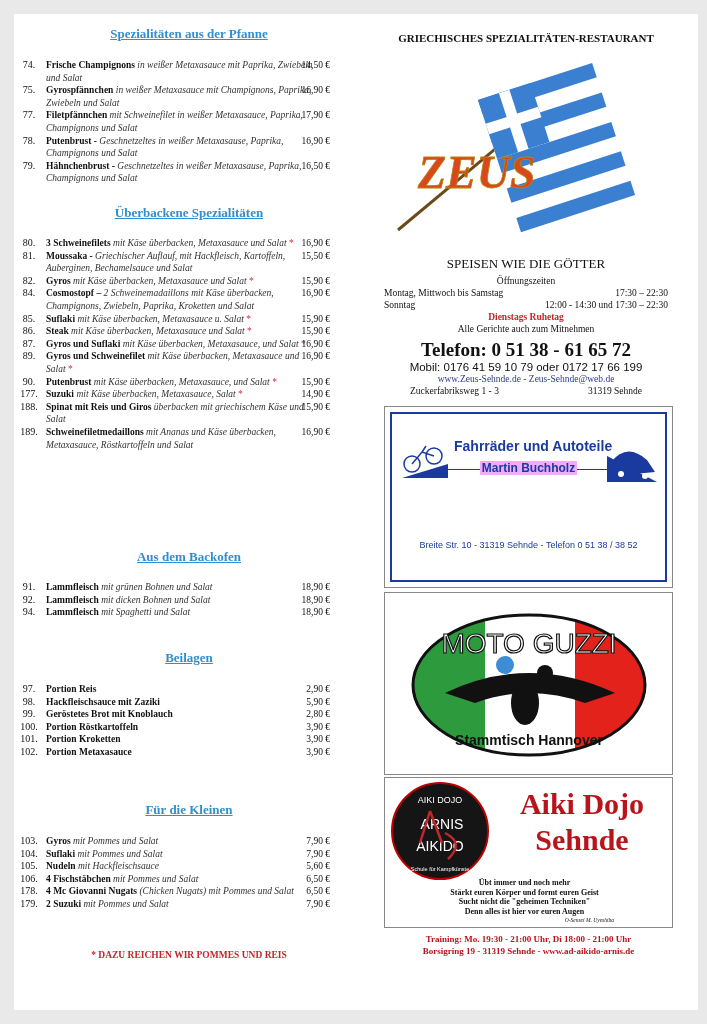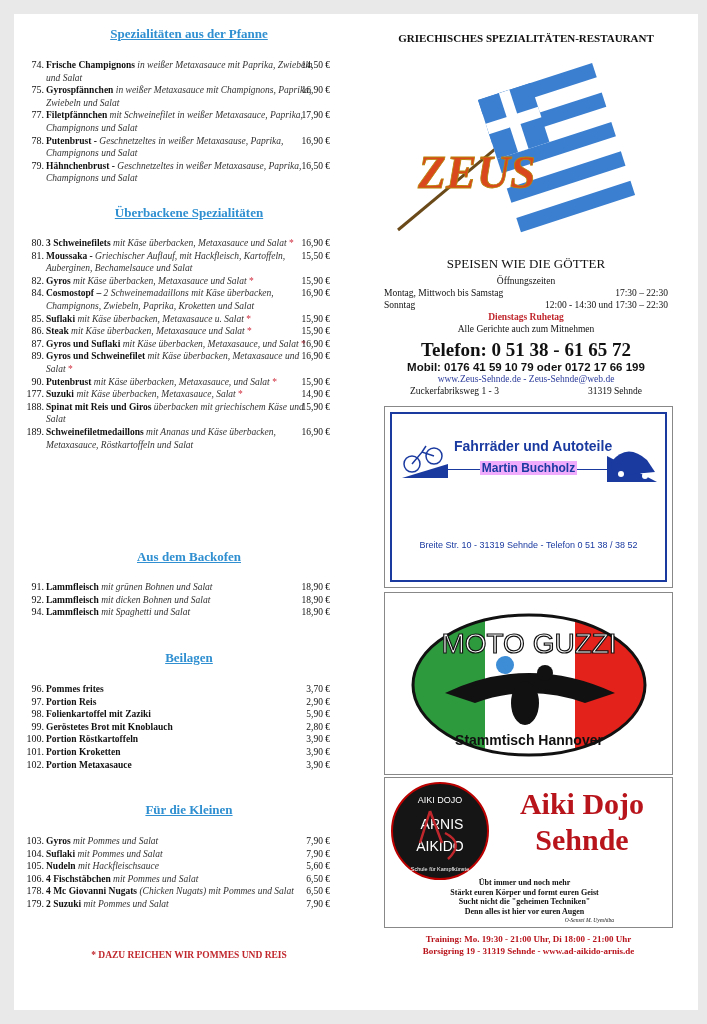--- a/index.html
+++ b/index.html
@@ -2,36 +2,36 @@
 <html><head>
 <meta charset="utf-8">
 <style>
   *{box-sizing:border-box;margin:0;padding:0}
   body{width:707px;height:1024px;background:#e9e9ea;font-family:"Liberation Serif","DejaVu Serif",serif;color:#111;overflow:hidden;position:relative}
   .page{position:absolute;left:14px;top:14px;width:684px;height:996px;background:#fff}
   .left{position:absolute;left:0;top:0;width:350px}
   .sec-title{position:absolute;left:0;width:350px;text-align:center;color:#2f8fd0;font-weight:bold;font-size:13px;text-decoration:underline}
   .items{position:absolute;left:0;width:350px;font-size:9.5px;line-height:12.6px}
   .item{position:relative;padding-left:32px;padding-right:48px}
-  .num{position:absolute;left:0;width:30px;text-align:right;font-size:10px}
+  .num{position:absolute;left:0;width:30px;text-align:center;font-size:10px}
   .name{font-weight:bold}
   .desc{font-style:italic;color:#333}
   .star{color:#d03040;font-style:normal}
   .price{position:absolute;right:34px;top:0;font-size:9.5px}
   .note{position:absolute;left:0;width:350px;text-align:center;top:936px;color:#c0272d;font-weight:bold;font-size:9.5px}
   .right{position:absolute;left:354px;top:0;width:316px}
   .r-head{position:absolute;top:18px;left:0;width:316px;text-align:center;font-weight:bold;font-size:11px}
   .logo{position:absolute;top:46px;left:20px;width:280px;height:200px}
   .slogan{position:absolute;top:242px;width:316px;text-align:center;font-weight:normal;font-size:13px}
   .info{position:absolute;top:261px;width:316px;font-size:9.5px;line-height:12px}
   .c{text-align:center}
   .row{display:flex;padding:0 16px;justify-content:space-between}
   .red{color:#c0272d;font-weight:bold}
   .tel{font-size:19px;font-weight:bold;text-align:center;line-height:22px;margin-top:4px}
-  .mobil{font-family:"Liberation Sans",sans-serif;font-weight:bold;font-size:11.5px;text-align:center}
+  .mobil{font-family:"Liberation Sans",sans-serif;font-weight:normal;font-size:11.5px;text-align:center}
   .web{color:#2a3a9a;text-align:center}
   .ad{position:absolute;left:16px;width:289px;border:1px solid #888;background:#fff}
   .ad1{top:392px;height:182px}
   .ad1 .inner{position:absolute;left:5px;top:5px;right:5px;bottom:5px;border:2px solid #1a3aa0}
   .ad2{top:578px;height:183px}
   .ad3{top:763px;height:151px}
   .sans{font-family:"Liberation Sans",sans-serif}
 </style>
 </head>
 <body>
@@ -66,23 +66,22 @@
 
     <div class="sec-title" style="top:535px">Aus dem Backofen</div>
     <div class="items" style="top:567px">
         <div class="item"><span class="num">91.</span><span class="name">Lammfleisch</span><span class="desc"> mit grünen Bohnen und Salat</span><span class="star"></span><span class="price">18,90 €</span></div>
         <div class="item"><span class="num">92.</span><span class="name">Lammfleisch</span><span class="desc"> mit dicken Bohnen und Salat</span><span class="star"></span><span class="price">18,90 €</span></div>
         <div class="item"><span class="num">94.</span><span class="name">Lammfleisch</span><span class="desc"> mit Spaghetti und Salat</span><span class="star"></span><span class="price">18,90 €</span></div>
       </div>
 
     <div class="sec-title" style="top:636px">Beilagen</div>
     <div class="items" style="top:669px">
-        <div class="item"><span class="num">96.</span><span class="name">Pommes frites</span><span class="desc"></span><span class="star"></span><span class="price">3,70 €</span></div>
         <div class="item"><span class="num">97.</span><span class="name">Portion Reis</span><span class="desc"></span><span class="star"></span><span class="price">2,90 €</span></div>
-        <div class="item"><span class="num">98.</span><span class="name">Folienkartoffel mit Zaziki</span><span class="desc"></span><span class="star"></span><span class="price">5,90 €</span></div>
+        <div class="item"><span class="num">98.</span><span class="name">Hackfleischsauce mit Zaziki</span><span class="desc"></span><span class="star"></span><span class="price">5,90 €</span></div>
         <div class="item"><span class="num">99.</span><span class="name">Geröstetes Brot mit Knoblauch</span><span class="desc"></span><span class="star"></span><span class="price">2,80 €</span></div>
         <div class="item"><span class="num">100.</span><span class="name">Portion Röstkartoffeln</span><span class="desc"></span><span class="star"></span><span class="price">3,90 €</span></div>
         <div class="item"><span class="num">101.</span><span class="name">Portion Kroketten</span><span class="desc"></span><span class="star"></span><span class="price">3,90 €</span></div>
         <div class="item"><span class="num">102.</span><span class="name">Portion Metaxasauce</span><span class="desc"></span><span class="star"></span><span class="price">3,90 €</span></div>
       </div>
 
     <div class="sec-title" style="top:788px">Für die Kleinen</div>
     <div class="items" style="top:821px">
         <div class="item"><span class="num">103.</span><span class="name">Gyros</span><span class="desc"> mit Pommes und Salat</span><span class="star"></span><span class="price">7,90 €</span></div>
         <div class="item"><span class="num">104.</span><span class="name">Suflaki</span><span class="desc"> mit Pommes und Salat</span><span class="star"></span><span class="price">7,90 €</span></div>

